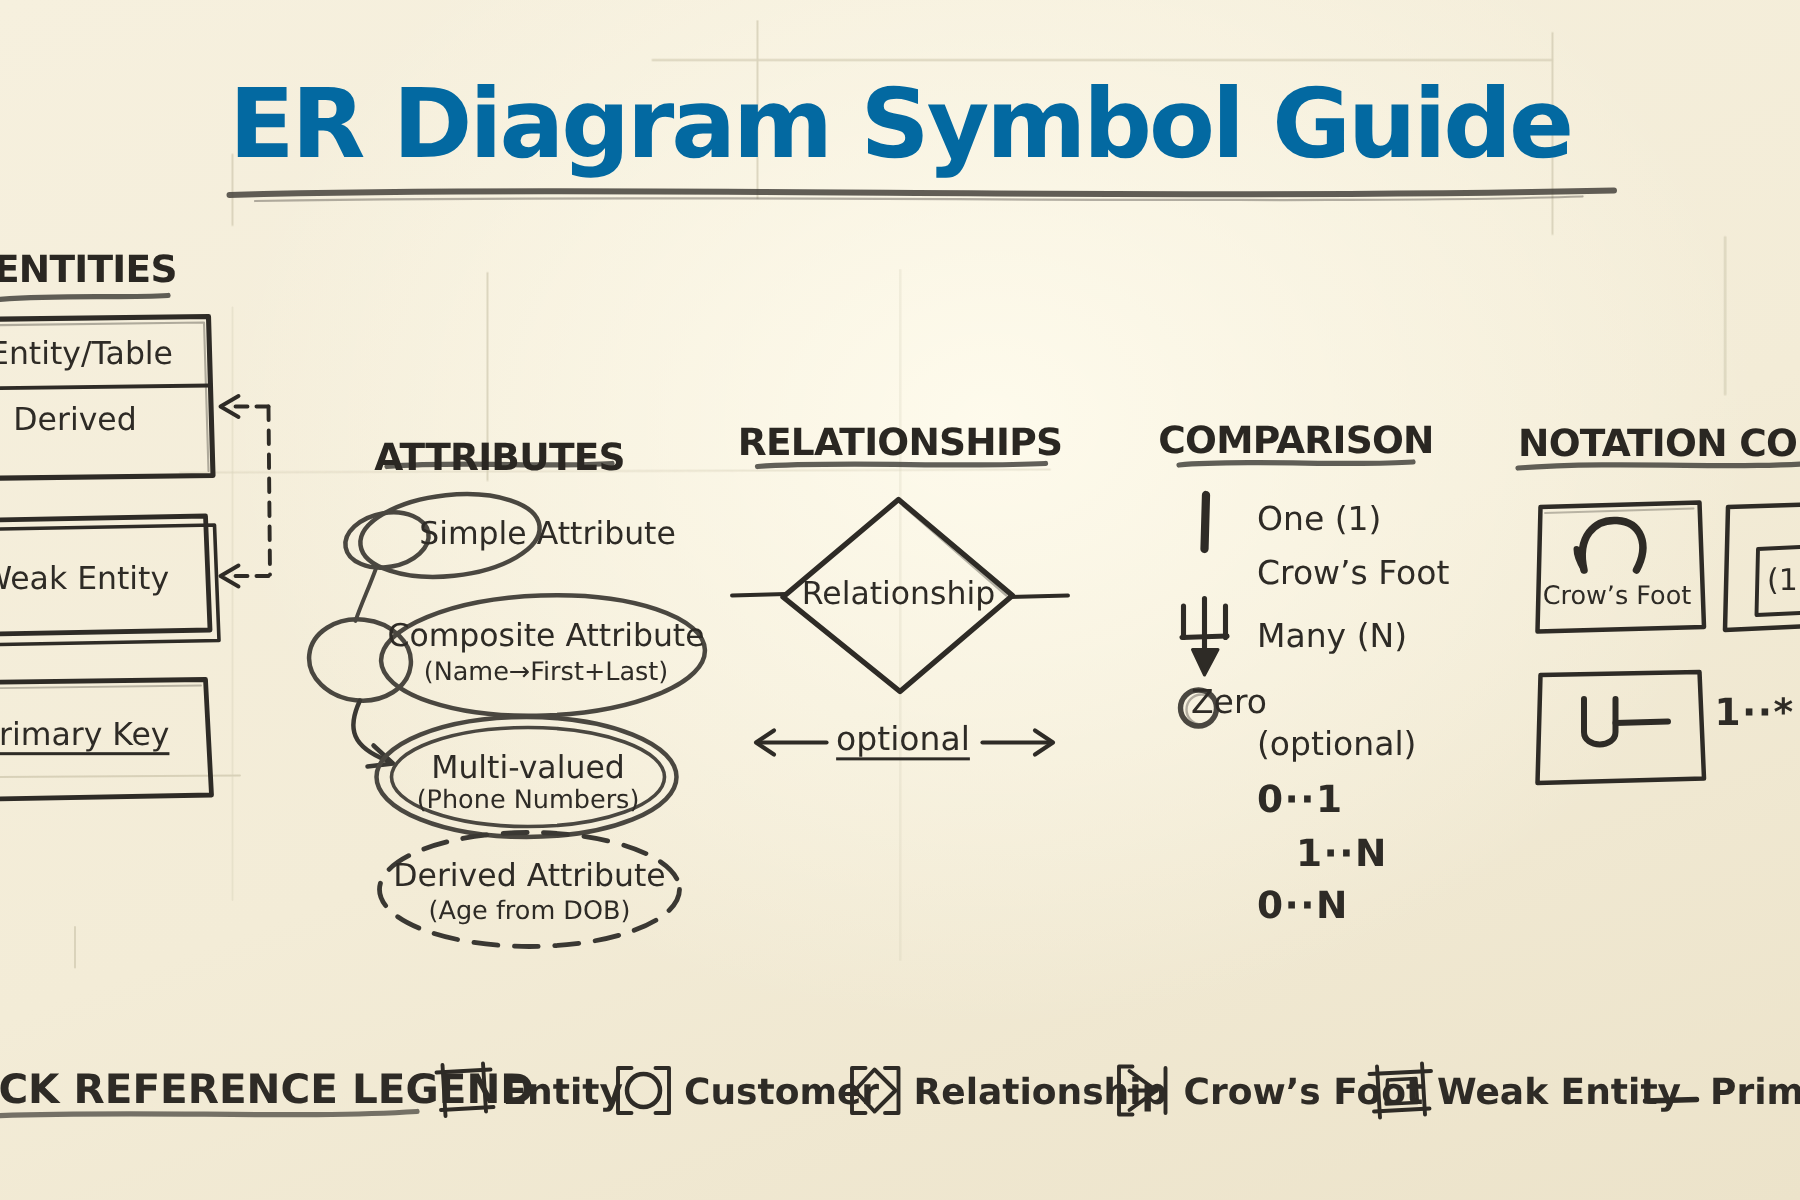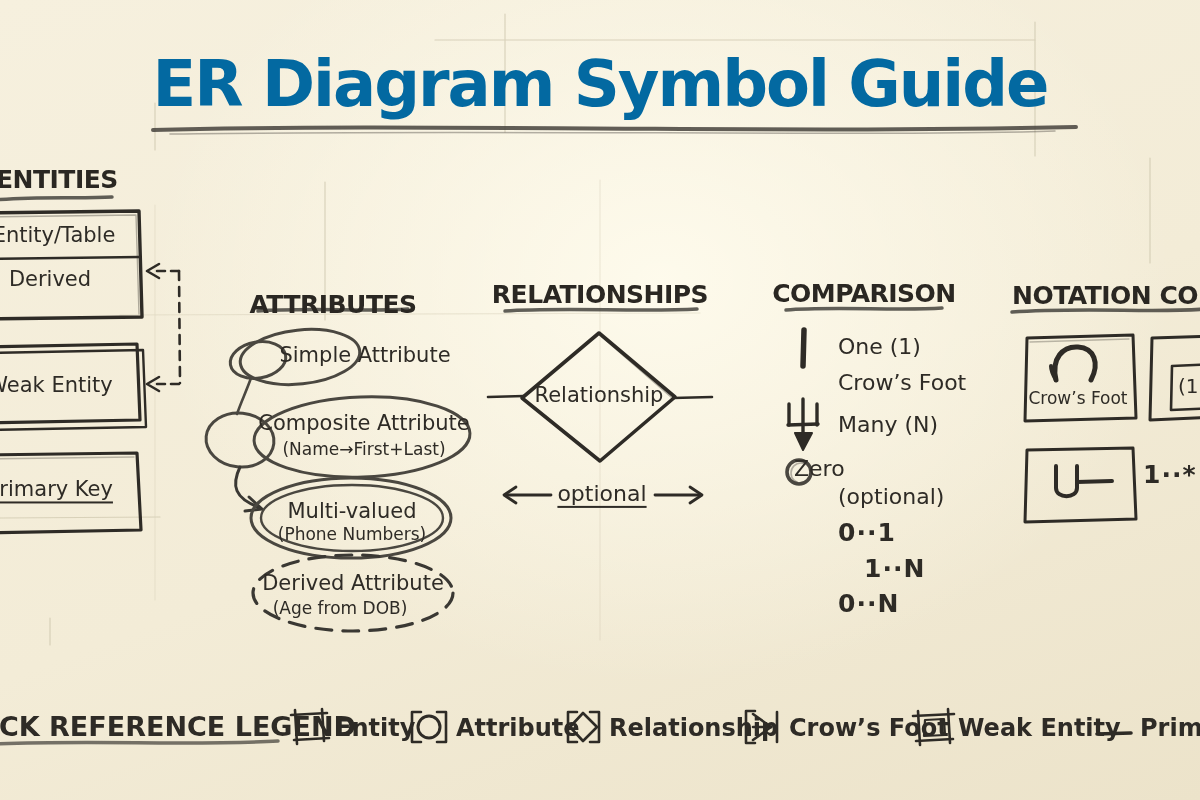--- a/index.html
+++ b/index.html
@@ -189,21 +189,21 @@
 <div class="t c lbl" style="left:50px;top:386px;">Weak Entity</div>
 <div class="t c lbl ul" style="left:50px;top:490px;">Primary Key</div>
 
 <div class="t c heading" style="left:333px;top:305px;">ATTRIBUTES</div>
 <div class="t c lbl" style="left:365px;top:356px;">Simple Attribute</div>
 <div class="t c lbl" style="left:364px;top:424px;">Composite Attribute</div>
 <div class="t c lbl2" style="left:364px;top:449px;">(Name→First+Last)</div>
 <div class="t c lbl" style="left:352px;top:512px;">Multi-valued</div>
 <div class="t c lbl2" style="left:352px;top:534px;">(Phone Numbers)</div>
 <div class="t c lbl" style="left:353px;top:584px;">Derived Attribute</div>
-<div class="t c lbl2" style="left:340px;top:608px;">(Age from DOB)</div>
+<div class="t c lbl2" style="left:353px;top:608px;">(Age from DOB)</div>
 
 <div class="t c heading" style="left:600px;top:295px;">RELATIONSHIPS</div>
 <div class="t c lbl" style="left:599px;top:396px;">Relationship</div>
 <div class="t c card ul" style="left:602px;top:494px;">optional</div>
 
 <div class="t c heading" style="left:864px;top:294px;">COMPARISON</div>
 <div class="t card" style="left:838px;top:335px;">One (1)</div>
 <div class="t card" style="left:838px;top:371px;">Crow’s Foot</div>
 <div class="t card" style="left:838px;top:413px;">Many (N)</div>
 <div class="t card" style="left:794px;top:457px;">Zero</div>
@@ -212,17 +212,17 @@
 <div class="t rng" style="left:864px;top:555px;">1··N</div>
 <div class="t rng" style="left:838px;top:590px;">0··N</div>
 
 <div class="t heading" style="left:1012px;top:282px;">NOTATION COMPARISON</div>
 <div class="t c" style="left:1078px;top:398px;font-size:17px;">Crow’s Foot</div>
 <div class="t" style="left:1178px;top:375px;font-size:20px;">(1,N)</div>
 <div class="t rng" style="left:1143px;top:461px;">1··*</div>
 
 <div class="t" style="left:-56px;top:712px;font-size:27px;font-weight:bold;">QUICK REFERENCE LEGEND</div>
 <div class="t leg" style="left:335px;top:715px;">Entity</div>
-<div class="t leg" style="left:456px;top:715px;">Attribute</div>
+<div class="t leg" style="left:456px;top:715px;">Customer</div>
 <div class="t leg" style="left:609px;top:715px;">Relationship</div>
 <div class="t leg" style="left:789px;top:715px;">Crow’s Foot</div>
 <div class="t leg" style="left:958px;top:715px;">Weak Entity</div>
 <div class="t leg" style="left:1140px;top:715px;">Primary Key</div>
 
 </body></html>

